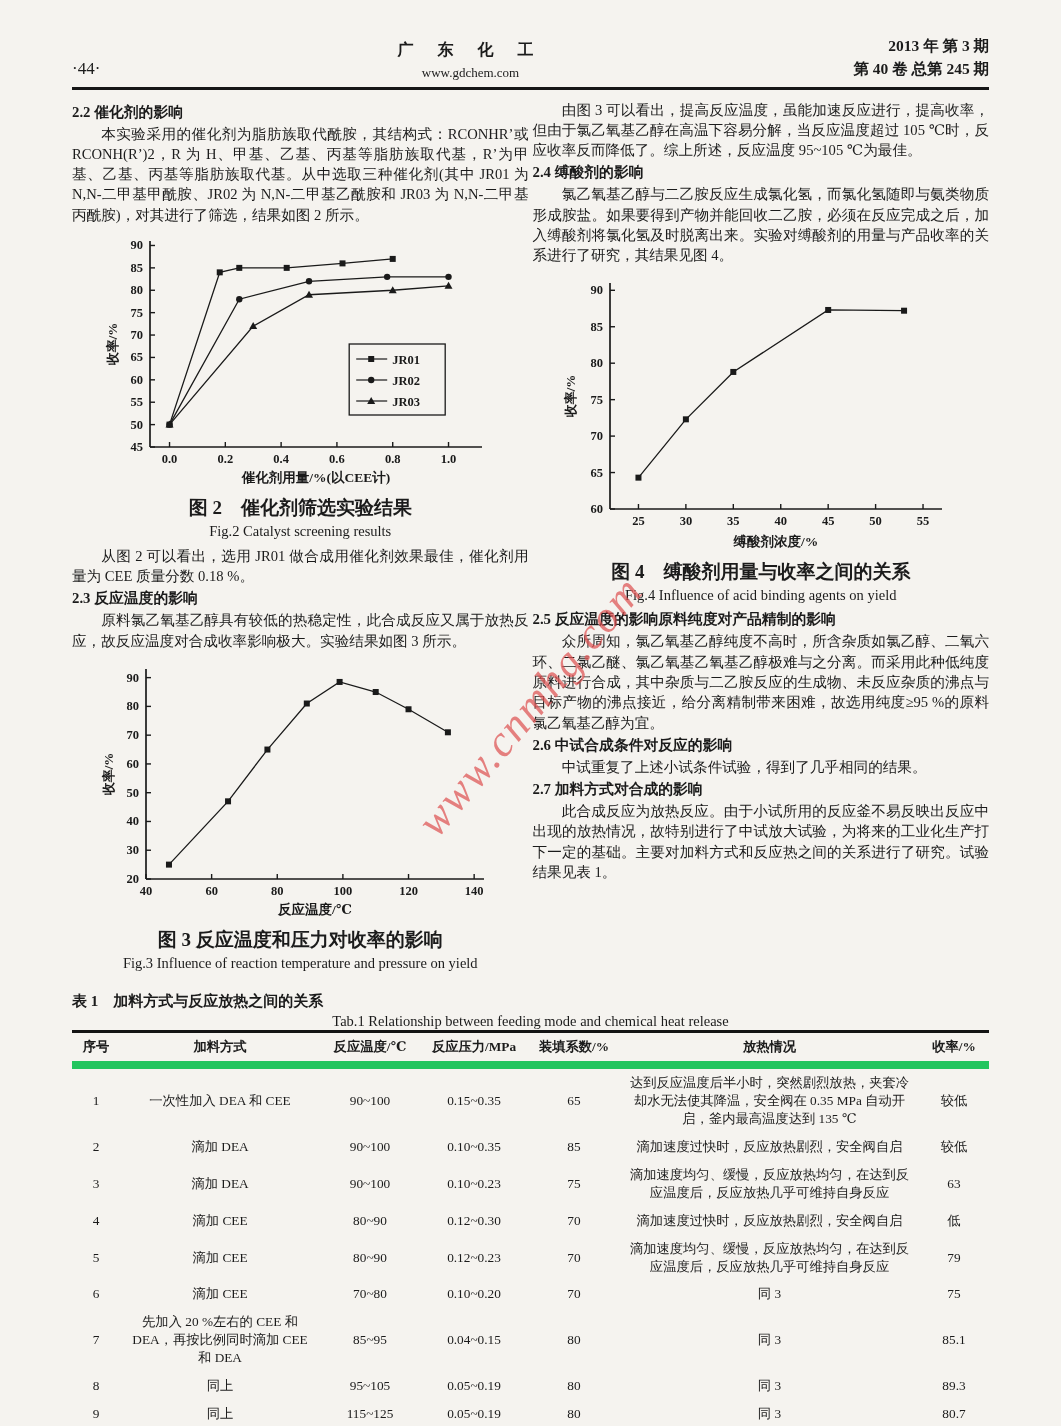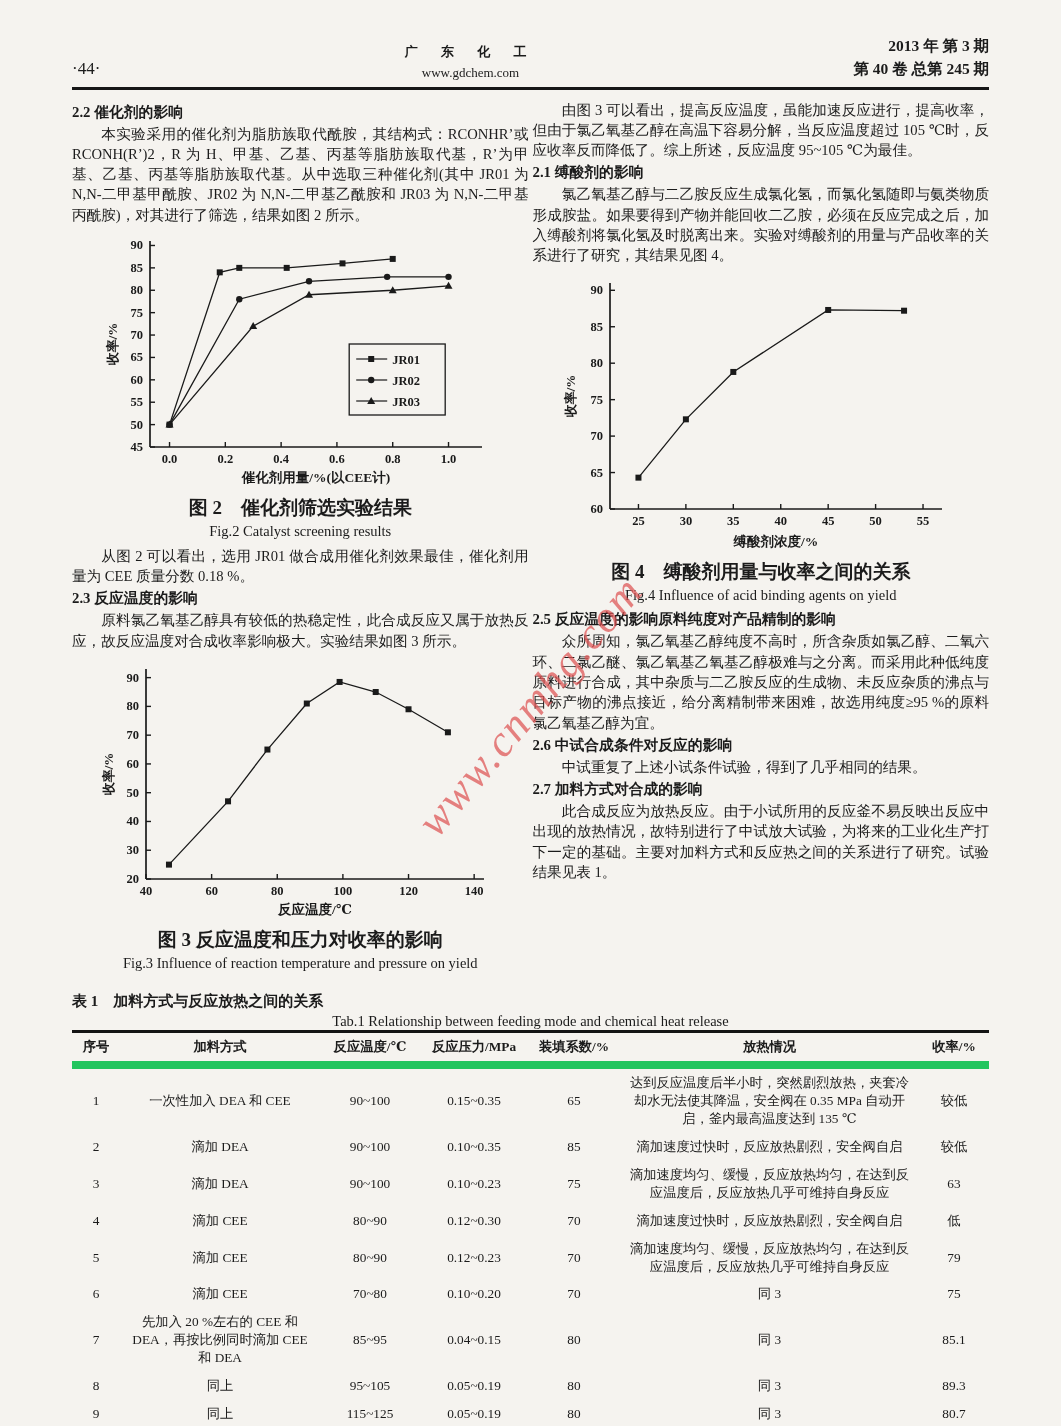--- a/index.html
+++ b/index.html
@@ -15,21 +15,21 @@
     margin:0 auto;
     background:#f5f3ef;
     box-sizing:border-box;
     padding:34px 72px 30px 72px;
     overflow:hidden;
   }
   
   .hdr{display:grid;grid-template-columns:120px 1fr 240px;align-items:end;}
   .hdr .pageno{font-size:17px;padding-bottom:2px;}
   .hdr .center{text-align:center;}
-  .hdr .center .jtitle{font-size:13px;font-weight:bold;letter-spacing:10px;}
+  .hdr .center .jtitle{font-size:16px;font-weight:bold;letter-spacing:10px;}
   .hdr .center .jurl{font-size:13px;margin-top:4px;}
   .hdr .right{text-align:right;font-weight:bold;font-size:15.5px;line-height:1.5;}
   .hdr-rule{border:none;border-top:3px solid #161616;margin:6px 0 10px 0;}
   
   .columns{display:flex;gap:4px;}
   .col{flex:1;min-width:0;}
   p.body{font-size:14.6px;line-height:1.39;text-align:justify;margin:0 0 2px 0;text-indent:2em;}
   h3.sec{font-size:14.8px;font-weight:bold;margin:3px 0 2px 0;}
   
   figure{margin:8px 0 6px 0;}
@@ -209,21 +209,21 @@
         </div>
         <figcaption>
           <div class="cap-cn">图 3 反应温度和压力对收率的影响</div>
           <div class="cap-en">Fig.3   Influence of reaction temperature and pressure on yield</div>
         </figcaption>
       </figure>
     </div>
 
     <div class="col">
       <p class="body">由图 3 可以看出，提高反应温度，虽能加速反应进行，提高收率，但由于氯乙氧基乙醇在高温下容易分解，当反应温度超过 105 ℃时，反应收率反而降低了。综上所述，反应温度 95~105 ℃为最佳。</p>
-      <h3 class="sec">2.1 缚酸剂的影响</h3>
+      <h3 class="sec">2.4 缚酸剂的影响</h3>
       <p class="body">氯乙氧基乙醇与二乙胺反应生成氯化氢，而氯化氢随即与氨类物质形成胺盐。如果要得到产物并能回收二乙胺，必须在反应完成之后，加入缚酸剂将氯化氢及时脱离出来。实验对缚酸剂的用量与产品收率的关系进行了研究，其结果见图 4。</p>
 
       <figure>
         <div class="chart-wrap">
           <div id="chart-fig4"><svg viewBox="0 0 398 280" width="398" height="280" font-family="&quot;Liberation Serif&quot;,&quot;DejaVu Serif&quot;,serif">
                 <line x1="48" y1="10" x2="48" y2="236" stroke="#1a1a1a" stroke-width="1.7"></line>
                 <line x1="48" y1="236" x2="380" y2="236" stroke="#1a1a1a" stroke-width="1.7"></line>
                 <line x1="48" y1="236" x2="53" y2="236" stroke="#1a1a1a" stroke-width="1.4"></line>
                 <text x="41" y="240" text-anchor="end" font-size="12.5" font-weight="bold" fill="#1a1a1a">60</text>
                 <line x1="48" y1="199.5483870967742" x2="53" y2="199.5483870967742" stroke="#1a1a1a" stroke-width="1.4"></line>

